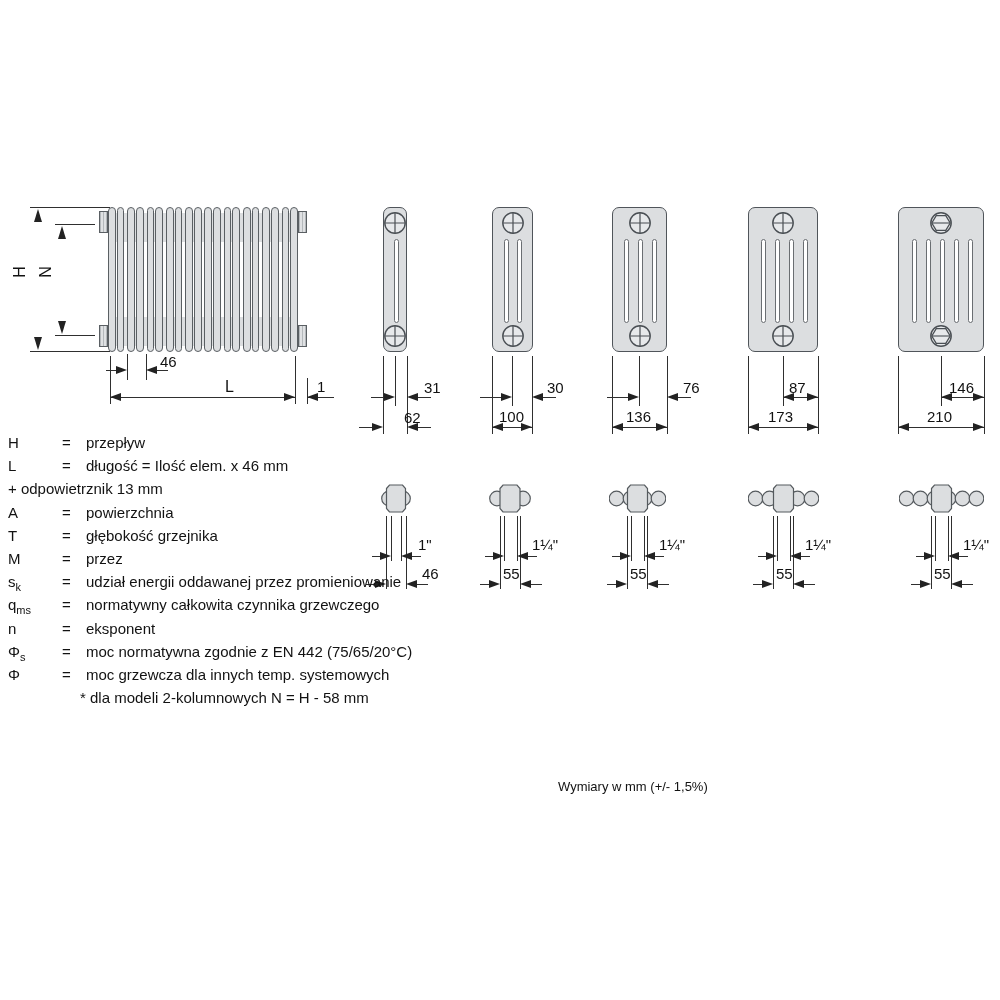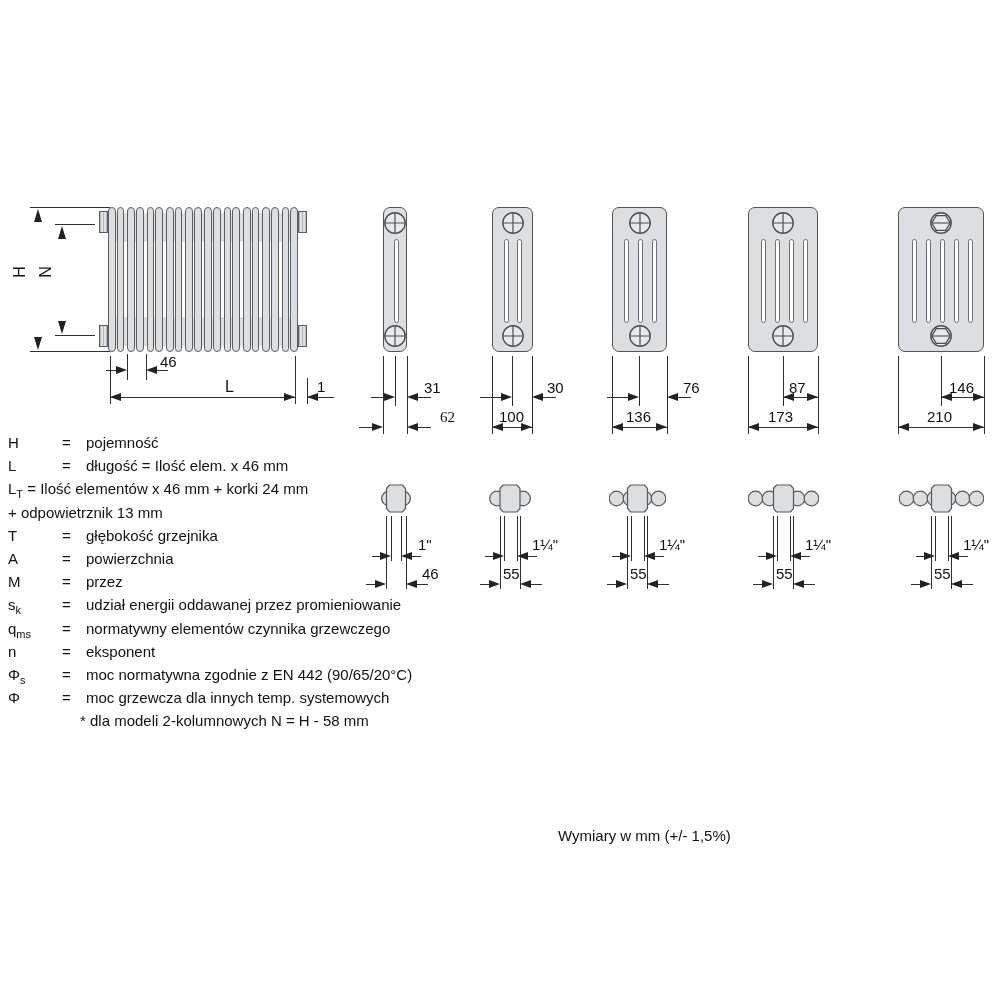--- a/index.html
+++ b/index.html
@@ -33,21 +33,21 @@
   .plug-top{top:3px;} .plug-bot{top:116px;}
   
   .tv{position:absolute;top:484px;height:29px;}
   
   .legend{position:absolute;left:8px;top:431px;width:580px;font-size:15px;}
   .lgr{height:23.2px;line-height:23.2px;white-space:nowrap;}
   .sym{display:inline-block;width:54px;}
   .eq{display:inline-block;width:24px;}
   sub{font-size:11px;}
   .flow-ind{padding-left:72px;}
-  .footnote{position:absolute;left:558px;top:779px;font-size:15px;white-space:nowrap;margin-top:48px;}
+  .footnote{position:absolute;left:558px;top:779px;font-size:13px;white-space:nowrap;}
 </style>
 </head>
 <body>
 
 <div class="canvas">
 
   <div>
 
     <div class="hl" style="left:30px;top:207px;width:80px;"></div>
     <div class="hl" style="left:55px;top:224px;width:40px;"></div>
@@ -148,21 +148,21 @@
     <div class="vl" style="left:407px;top:356px;height:78px;"></div>
     <div class="hl" style="left:371px;top:397px;width:13px;"></div>
     <div class="aR" style="left:384px;top:393px;"></div>
     <div class="aL" style="left:407px;top:393px;"></div>
     <div class="hl" style="left:418px;top:397px;width:13px;"></div>
     <div class="dl" style="left:424px;top:380px;">31</div>
     <div class="hl" style="left:359px;top:427px;width:13px;"></div>
     <div class="aR" style="left:372px;top:423px;"></div>
     <div class="aL" style="left:407px;top:423px;"></div>
     <div class="hl" style="left:418px;top:427px;width:13px;"></div>
-    <div class="dl" style="left:440px;top:410px;font-family:Liberation Serif, serif;">62</div>
+    <div class="dl" style="left:404px;top:410px;">62</div>
   </div>
 
   <div>
     <div class="cs" style="left:492px;width:41px;">
       <div class="slot" style="left:10.8px;"></div>
       <div class="slot" style="left:24.3px;"></div>
       <div class="plug plug-top"><svg viewBox="0 0 24 24" width="24" height="24">
             <circle cx="12" cy="12" r="10.2" fill="#e7e9eb" stroke="#4a4f54" stroke-width="1.4"></circle>
             <path d="M1.8 12h20.4M12 1.8v20.4" stroke="#4a4f54" stroke-width="1.2" fill="none"></path>
           </svg></div>
@@ -397,51 +397,48 @@
     <div class="dl" style="left:963px;top:537px;">1¼"</div>
     <div class="hl" style="left:911px;top:584px;width:9px;"></div>
     <div class="aR" style="left:920px;top:580px;"></div>
     <div class="aL" style="left:951px;top:580px;"></div>
     <div class="hl" style="left:962px;top:584px;width:11px;"></div>
     <div class="dl" style="left:934px;top:566px;">55</div>
   </div>
 
   <div class="legend">
     <div class="lgr">
-      <span class="sym"><span>H</span><sub></sub></span><span class="eq">=</span><span class="txt">pojemność</span>
+      <span class="sym"><span>H</span><sub></sub></span><span class="eq">=</span><span class="txt">przepływ</span>
     </div>
     <div class="lgr">
       <span class="sym"><span>L</span><sub></sub></span><span class="eq">=</span><span class="txt">długość = Ilość elem. x 46 mm</span>
     </div>
     <div class="lgr">
-      <span><span>L</span><sub>T</sub><span> = Ilość elementów x 46 mm + korki 24 mm</span></span>
-    </div>
-    <div class="lgr">
       <span><span></span><sub></sub><span>+ odpowietrznik 13 mm</span></span>
     </div>
     <div class="lgr">
+      <span class="sym"><span>A</span><sub></sub></span><span class="eq">=</span><span class="txt">powierzchnia</span>
+    </div>
+    <div class="lgr">
       <span class="sym"><span>T</span><sub></sub></span><span class="eq">=</span><span class="txt">głębokość grzejnika</span>
     </div>
     <div class="lgr">
-      <span class="sym"><span>A</span><sub></sub></span><span class="eq">=</span><span class="txt">powierzchnia</span>
-    </div>
-    <div class="lgr">
       <span class="sym"><span>M</span><sub></sub></span><span class="eq">=</span><span class="txt">przez</span>
     </div>
     <div class="lgr">
       <span class="sym"><span>s</span><sub>k</sub></span><span class="eq">=</span><span class="txt">udział energii oddawanej przez promieniowanie</span>
     </div>
     <div class="lgr">
-      <span class="sym"><span>q</span><sub>ms</sub></span><span class="eq">=</span><span class="txt">normatywny elementów czynnika grzewczego</span>
+      <span class="sym"><span>q</span><sub>ms</sub></span><span class="eq">=</span><span class="txt">normatywny całkowita czynnika grzewczego</span>
     </div>
     <div class="lgr">
       <span class="sym"><span>n</span><sub></sub></span><span class="eq">=</span><span class="txt">eksponent</span>
     </div>
     <div class="lgr">
-      <span class="sym"><span>Φ</span><sub>s</sub></span><span class="eq">=</span><span class="txt">moc normatywna zgodnie z EN 442 (90/65/20°C)</span>
+      <span class="sym"><span>Φ</span><sub>s</sub></span><span class="eq">=</span><span class="txt">moc normatywna zgodnie z EN 442 (75/65/20°C)</span>
     </div>
     <div class="lgr">
       <span class="sym"><span>Φ</span><sub></sub></span><span class="eq">=</span><span class="txt">moc grzewcza dla innych temp. systemowych</span>
     </div>
     <div class="lgr flow-ind">
       <span><span></span><sub></sub><span>* dla modeli 2-kolumnowych N = H - 58 mm</span></span>
     </div>
   </div>
 
   <div class="footnote">Wymiary w mm (+/- 1,5%)</div>

